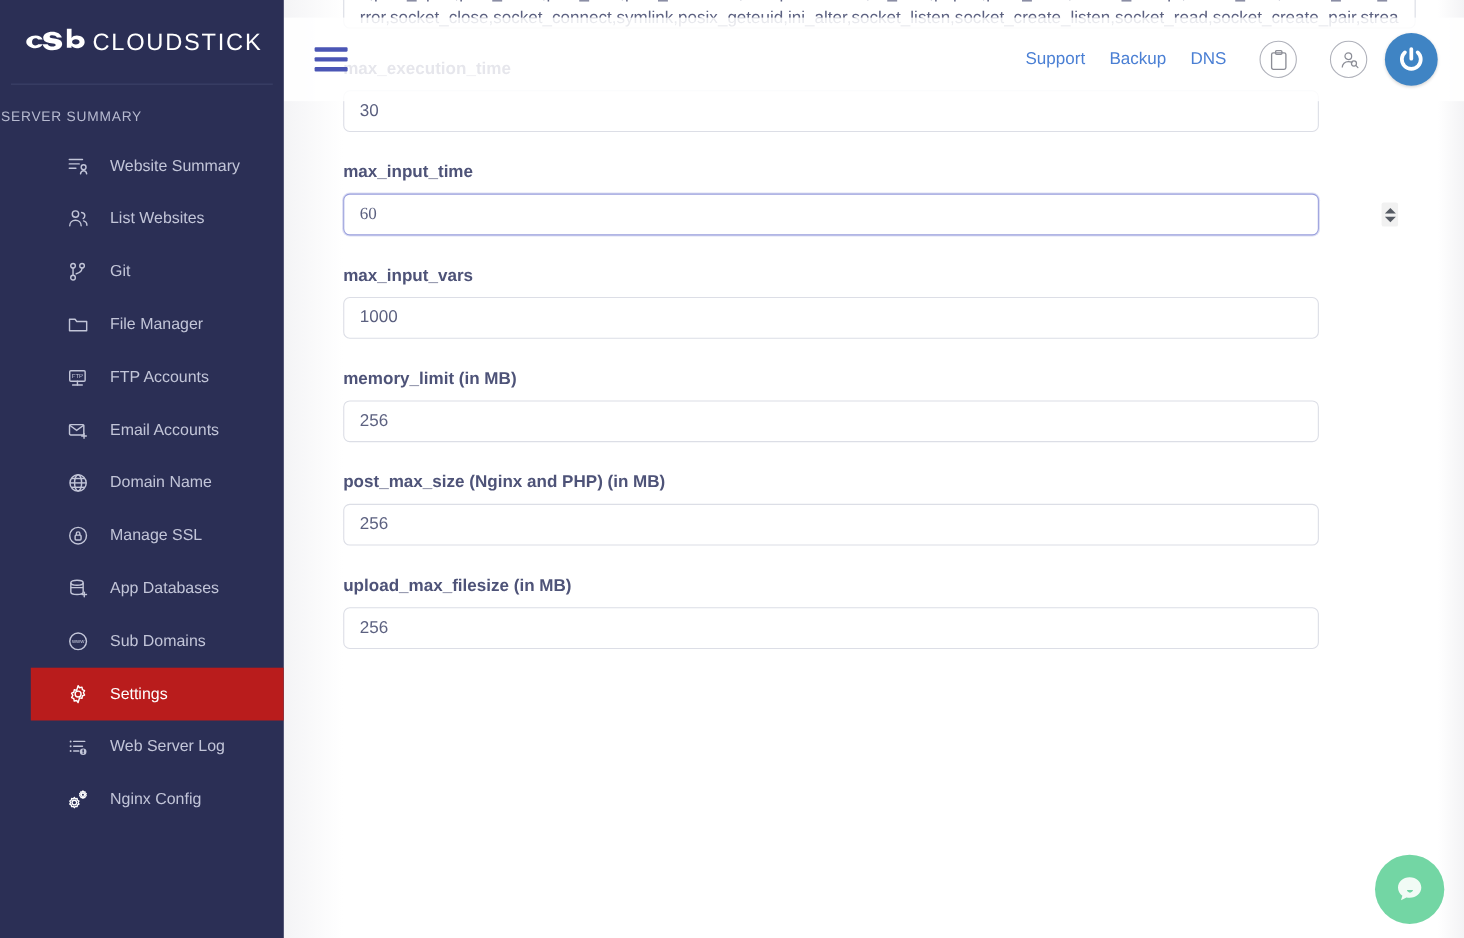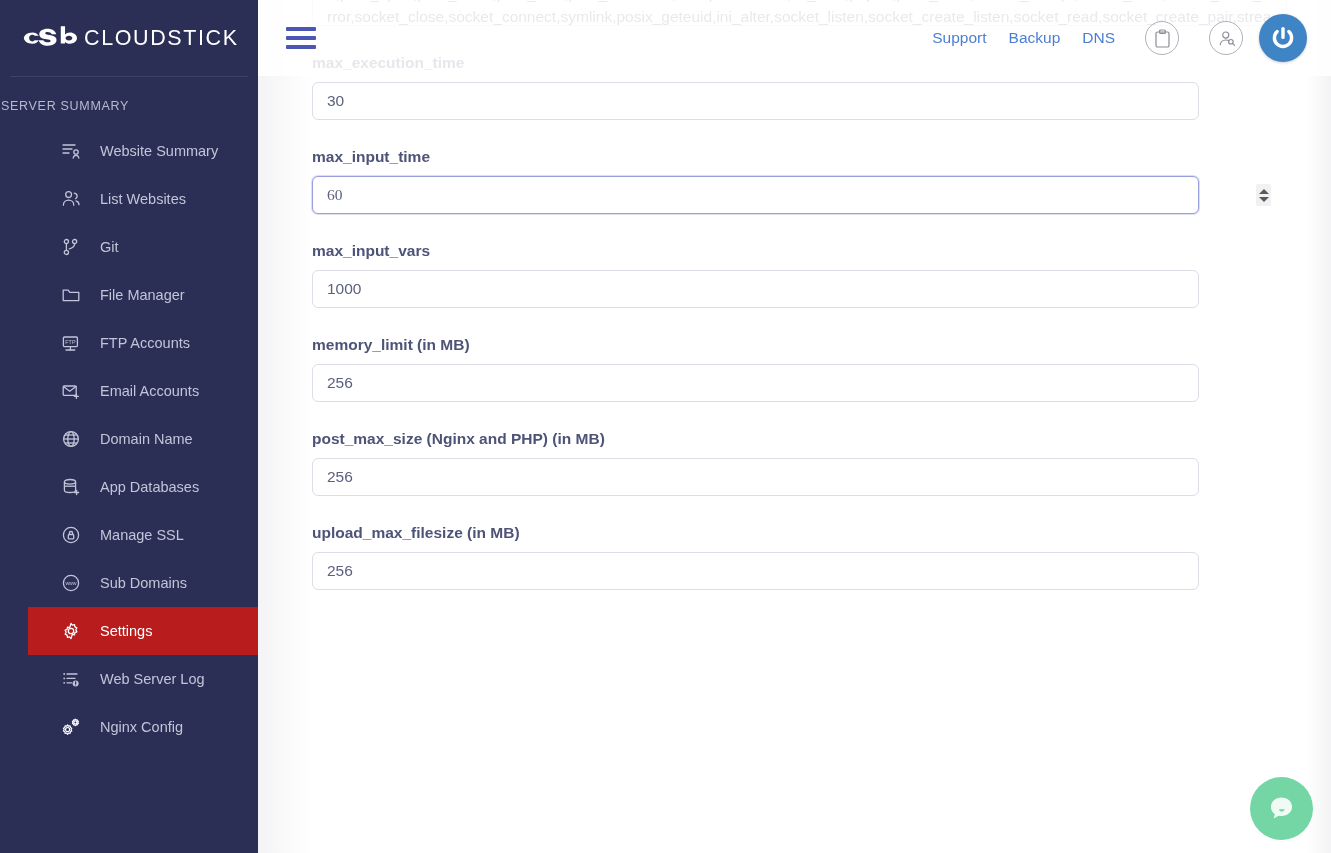--- a/index.html
+++ b/index.html
@@ -73,21 +73,21 @@
   
   .sidebar-edge {
     position: absolute; left: 258px; top: 0;
     width: 54px; height: 853px;
     background: linear-gradient(to right, #f4f4f6 0%, #fafafb 55%, #ffffff 100%);
     z-index: 5;
   }
 
   
   .topbar {
-    position: absolute; left: 258px; top: 0;
+    position: absolute; left: 258px; top: 16px;
     width: 1073px; height: 76px;
     background: rgba(255,255,255,0.86);
     z-index: 30;
     display: flex; align-items: center;
   }
   .hamburger {
     margin-left: 28px;
     width: 30px; height: 22px;
     display: flex; flex-direction: column; justify-content: space-between;
     cursor: pointer;
@@ -409,39 +409,39 @@
                 <line x1="3.8" y1="6" x2="16.2" y2="6"></line>
                 <line x1="3.8" y1="14" x2="16.2" y2="14"></line>
             </svg>
           </span>
           <span class="nav-label">Domain Name</span>
         </a>
 
         <a class="nav-item">
           <span class="nav-icon">
             <svg width="20" height="20" viewBox="0 0 20 20" fill="none" stroke="#c2c5d8" stroke-width="1.3">
+              <circle cx="10" cy="10" r="7.6"></circle>
+              <rect x="7.3" y="9.5" width="5.4" height="4.4" rx=".9"></rect>
+              <path d="M8.4 9.5V8.1a1.6 1.6 0 0 1 3.2 0v1.4"></path>
+            </svg>
+          </span>
+          <span class="nav-label">Manage SSL</span>
+        </a>
+
+        <a class="nav-item">
+          <span class="nav-icon">
+            <svg width="20" height="20" viewBox="0 0 20 20" fill="none" stroke="#c2c5d8" stroke-width="1.3">
               <ellipse cx="9" cy="4.8" rx="5.6" ry="2.3"></ellipse>
               <path d="M3.4 4.8v8.4c0 1.3 2.5 2.3 5.6 2.3s5.6-1 5.6-2.3V4.8"></path>
               <line x1="3.4" y1="9.2" x2="14.6" y2="9.2"></line>
               <line x1="15.6" y1="13.4" x2="15.6" y2="17.6" stroke-linecap="round"></line>
               <line x1="13.6" y1="15.5" x2="17.6" y2="15.5" stroke-linecap="round"></line>
             </svg>
           </span>
           <span class="nav-label">App Databases</span>
-        </a>
-
-        <a class="nav-item">
-          <span class="nav-icon">
-            <svg width="20" height="20" viewBox="0 0 20 20" fill="none" stroke="#c2c5d8" stroke-width="1.3">
-              <circle cx="10" cy="10" r="7.6"></circle>
-              <rect x="7.3" y="9.5" width="5.4" height="4.4" rx=".9"></rect>
-              <path d="M8.4 9.5V8.1a1.6 1.6 0 0 1 3.2 0v1.4"></path>
-            </svg>
-          </span>
-          <span class="nav-label">Manage SSL</span>
         </a>
 
         <a class="nav-item">
           <span class="nav-icon">
             <svg width="20" height="20" viewBox="0 0 20 20" fill="none" stroke="#c2c5d8" stroke-width="1.3">
               <circle cx="10" cy="10" r="7.6"></circle>
               <text x="10" y="12" font-size="5.2" fill="#c2c5d8" stroke="none" text-anchor="middle" font-family="Liberation Sans, sans-serif">www</text>
             </svg>
           </span>
           <span class="nav-label">Sub Domains</span>

